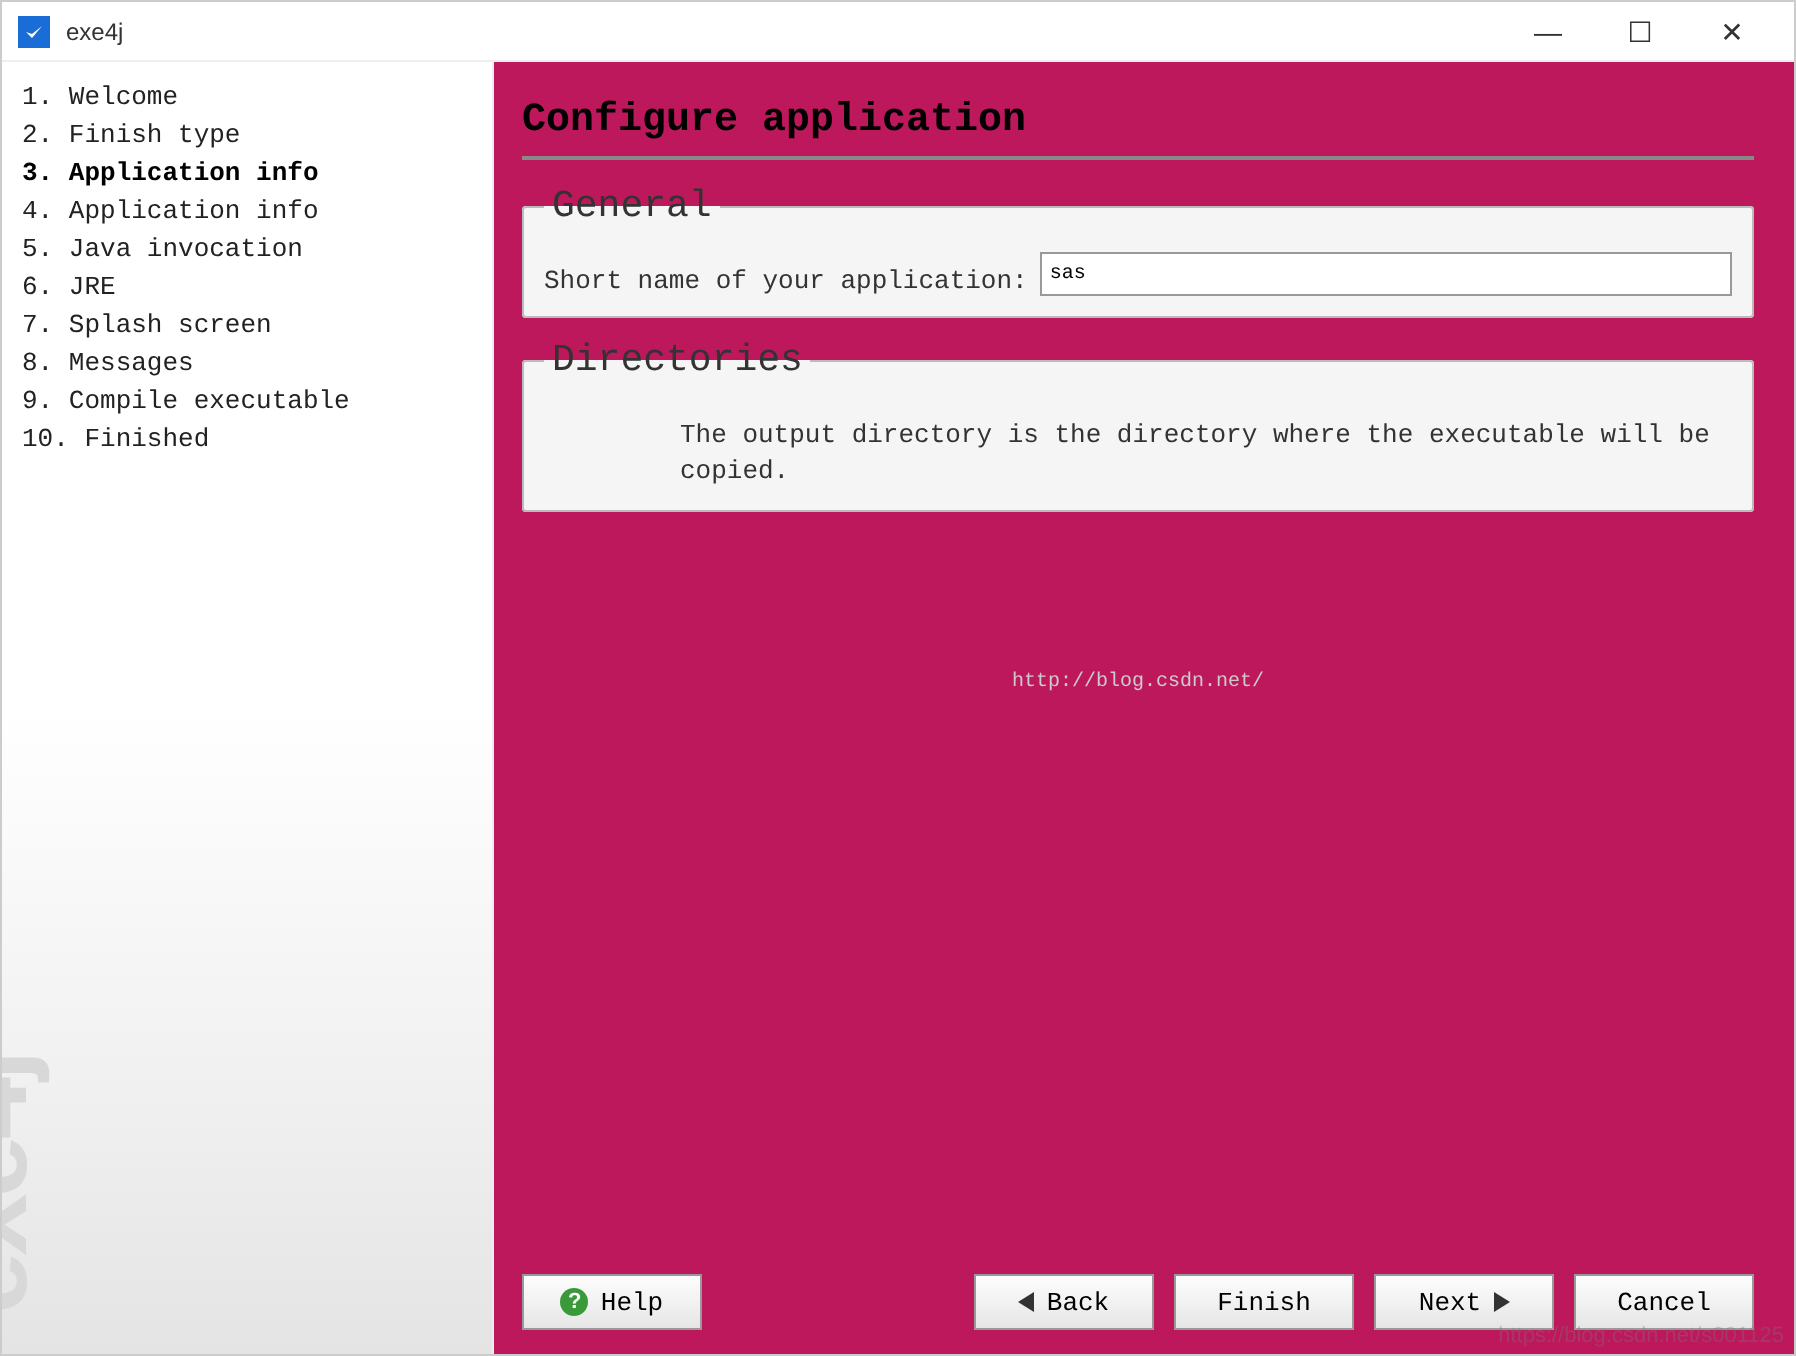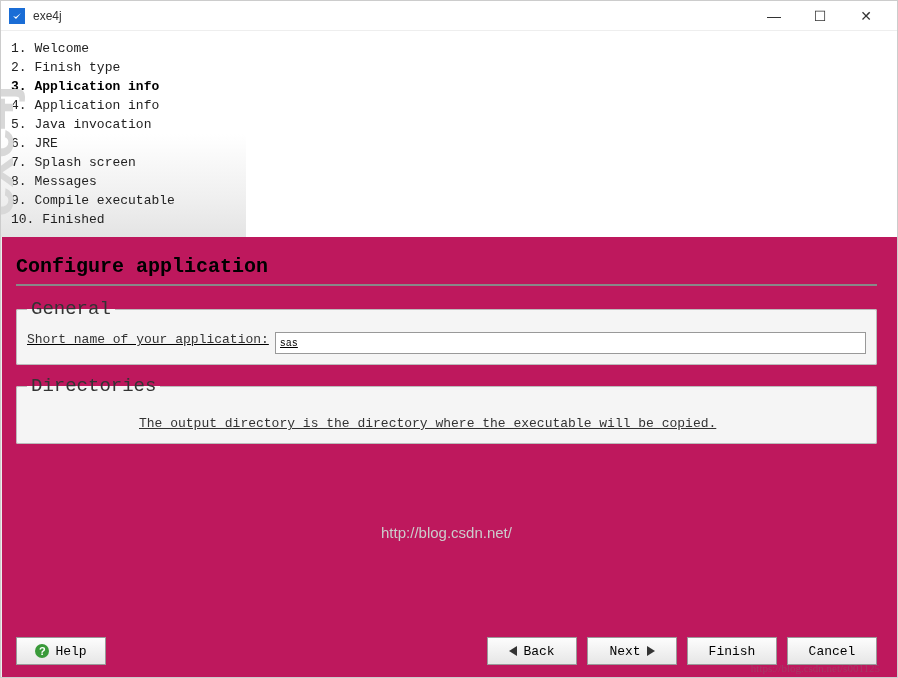--- a/index.html
+++ b/index.html
@@ -32,21 +32,20 @@
 .titlebar .title { font-family: Arial, sans-serif; font-size: 12px; color: #333; }
 .titlebar .spacer { flex: 1; }
 .titlebar .winbtn {
   width: 46px; height: 30px;
   display: inline-flex; align-items: center; justify-content: center;
   font-family: Arial, sans-serif; font-size: 14px; color: #333;
 }
 .container {
   display: flex;
   height: calc(100% - 30px);
-  flex-direction: column;
 }
 .sidebar {
   width: 245px;
   padding: 8px 4px;
   background: linear-gradient(to bottom, #fff 0%, #fff 50%, #f0f0f0 80%, #e4e4e4 100%);
   position: relative;
 }
 .sidebar-item {
   padding: 2px 6px;
   font-family: "Courier New", monospace;
@@ -90,21 +89,21 @@
   padding: 12px 10px 10px 10px;
   margin-bottom: 10px;
   background: #f5f5f5;
 }
 legend {
   font-family: "Courier New", monospace;
   font-size: 19px;
   padding: 0 4px;
   color: #333;
 }
-.row { display: flex; align-items: flex-start; gap: 6px; text-decoration: underline; }
+.row { display: flex; align-items: flex-end; gap: 6px; }
 .label {
   font-family: "Courier New", monospace;
   font-size: 13px;
   color: #333;
   white-space: nowrap;
 }
 input[type=text] {
   flex: 1;
   font-family: "Courier New", monospace;
   font-size: 10px;
@@ -120,28 +119,27 @@
   font-family: "Courier New", monospace;
   font-size: 12px;
   letter-spacing: 2px;
   text-align: center;
 }
 .help-text {
   font-family: "Courier New", monospace;
   font-size: 13px;
   color: #333;
   margin-top: 6px;
-  margin-left: 112px;
+  margin-left: 68px;
   line-height: 1.4;
-  text-decoration: underline;
 }
 .watermark {
   text-align: center;
-  font-family: Liberation Sans, sans-serif;
-  font-size: 15px;
+  font-family: Liberation Mono, monospace;
+  font-size: 10px;
   color: #ccc;
   margin-top: 70px;
 }
 .footer {
   margin-top: auto;
   display: flex;
   align-items: center;
   gap: 10px;
   padding-top: 10px;
 }
@@ -178,23 +176,23 @@
   border-right: 8px solid #333;
 }
 .triangle-right {
   width: 0; height: 0;
   border-top: 5px solid transparent;
   border-bottom: 5px solid transparent;
   border-left: 8px solid #333;
 }
 .corner-watermark {
   position: absolute;
-  right: 18px;
+  right: 6px;
   bottom: 4px;
-  font-family: Liberation Serif, serif;
+  font-family: Liberation Sans, sans-serif;
   font-size: 11px;
   color: rgba(120,120,120,0.35);
 }
 </style>
 </head>
 <body>
 
 <div class="titlebar">
   <span class="app-icon">
     <svg viewBox="0 0 10 10">
@@ -244,23 +242,23 @@
     <div class="footer">
       <button class="btn">
         <span class="help-icon">?</span>
         <span>Help</span>
       </button>
       <span class="spacer"></span>
       <button class="btn">
         <span class="triangle-left"></span>
         <span>Back</span>
       </button>
+      <button class="btn">Finish</button>
       <button class="btn">
         <span>Next</span>
         <span class="triangle-right"></span>
       </button>
-      <button class="btn">Finish</button>
       <button class="btn">Cancel</button>
     </div>
   </div>
 </div>
 
 <div class="corner-watermark">https://blog.csdn.net/s001125</div>
 
 </body></html>

